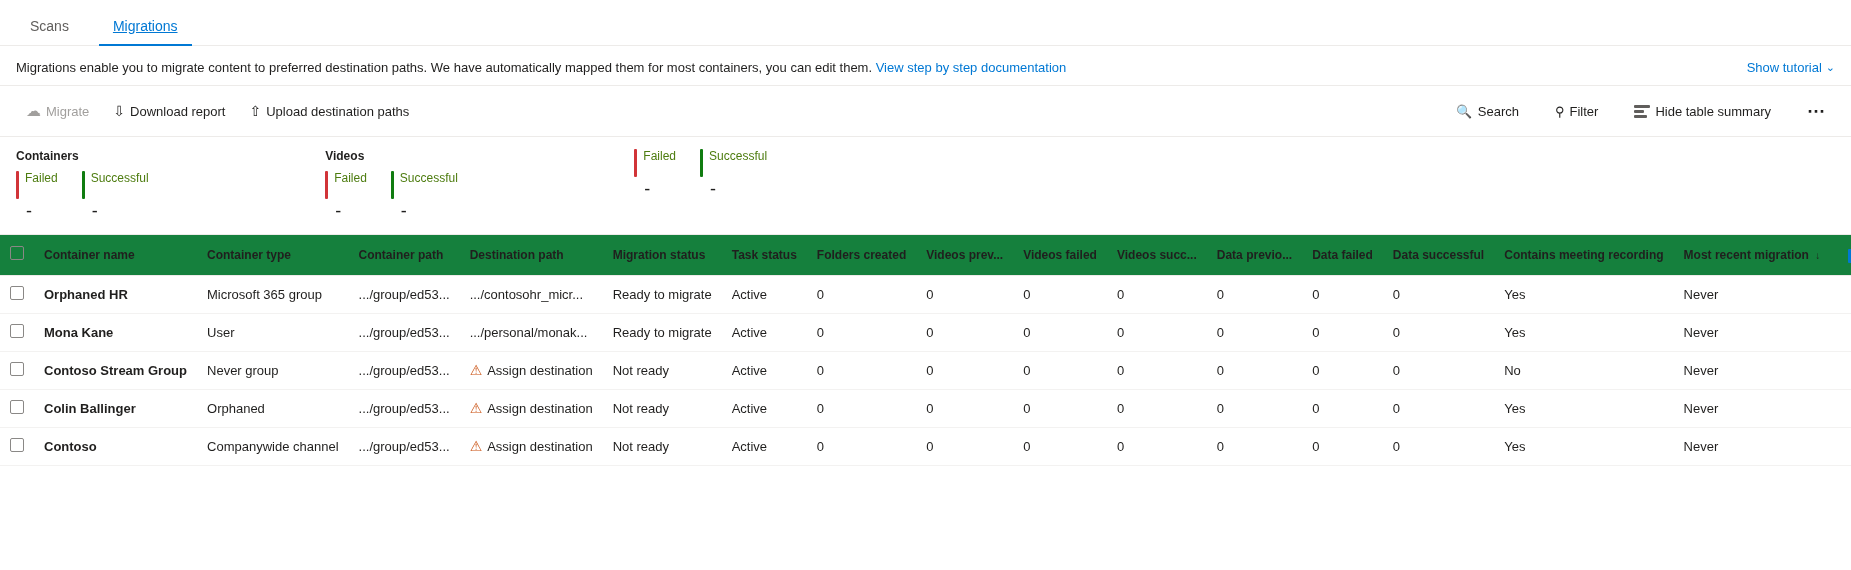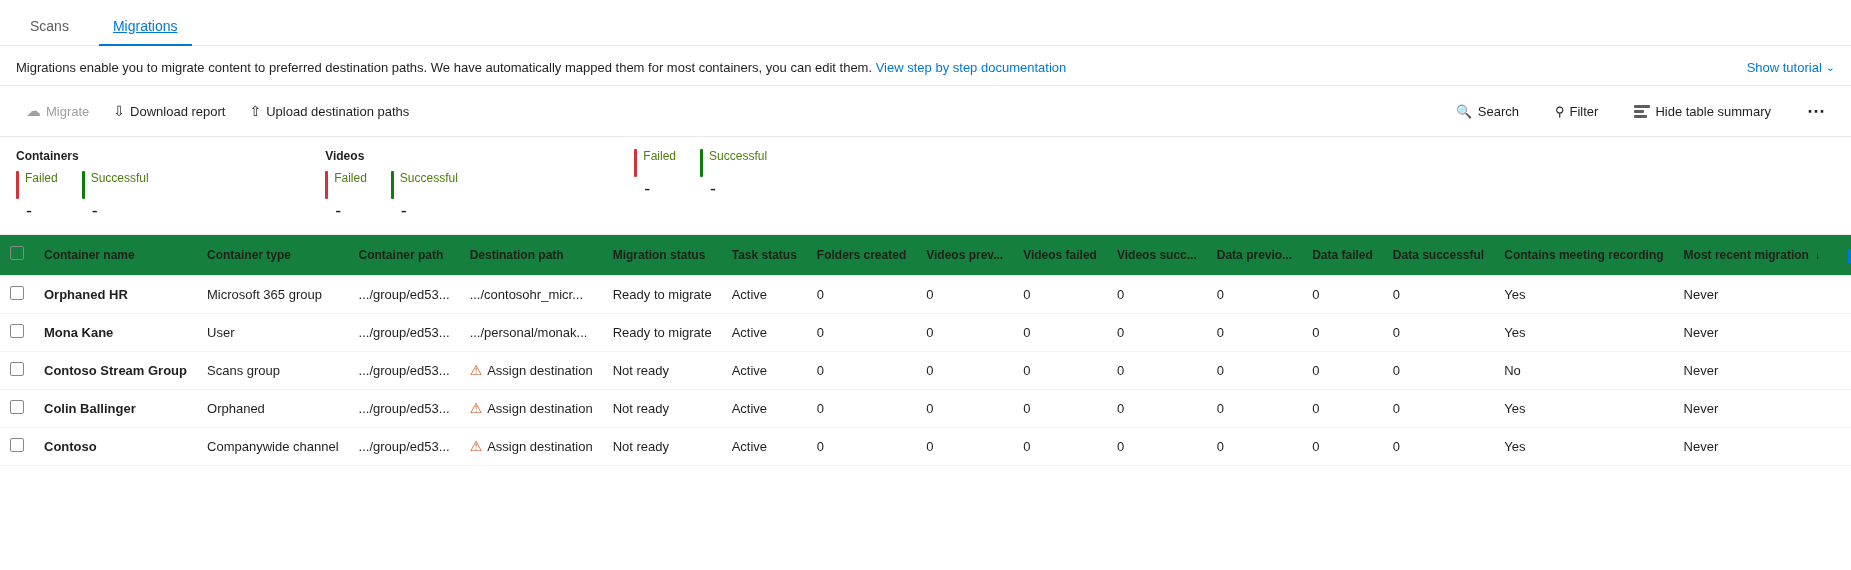--- a/index.html
+++ b/index.html
@@ -278,21 +278,21 @@
           <td>0</td>
           <td>0</td>
           <td>0</td>
           <td>Yes</td>
           <td>Never</td>
           <td></td>
         </tr>
         <tr>
           <td><span class="checkbox"></span></td>
           <td class="row-bold">Contoso Stream Group</td>
-          <td>Scans group</td>
+          <td>Never group</td>
           <td>.../group/ed53...</td>
           <td>
             <span class="status-badge">
           <span class="warning-icon">⚠</span>
           <span>Assign destination</span>
         </span>
           </td>
           <td>Not ready</td>
           <td>Active</td>
           <td>0</td>

